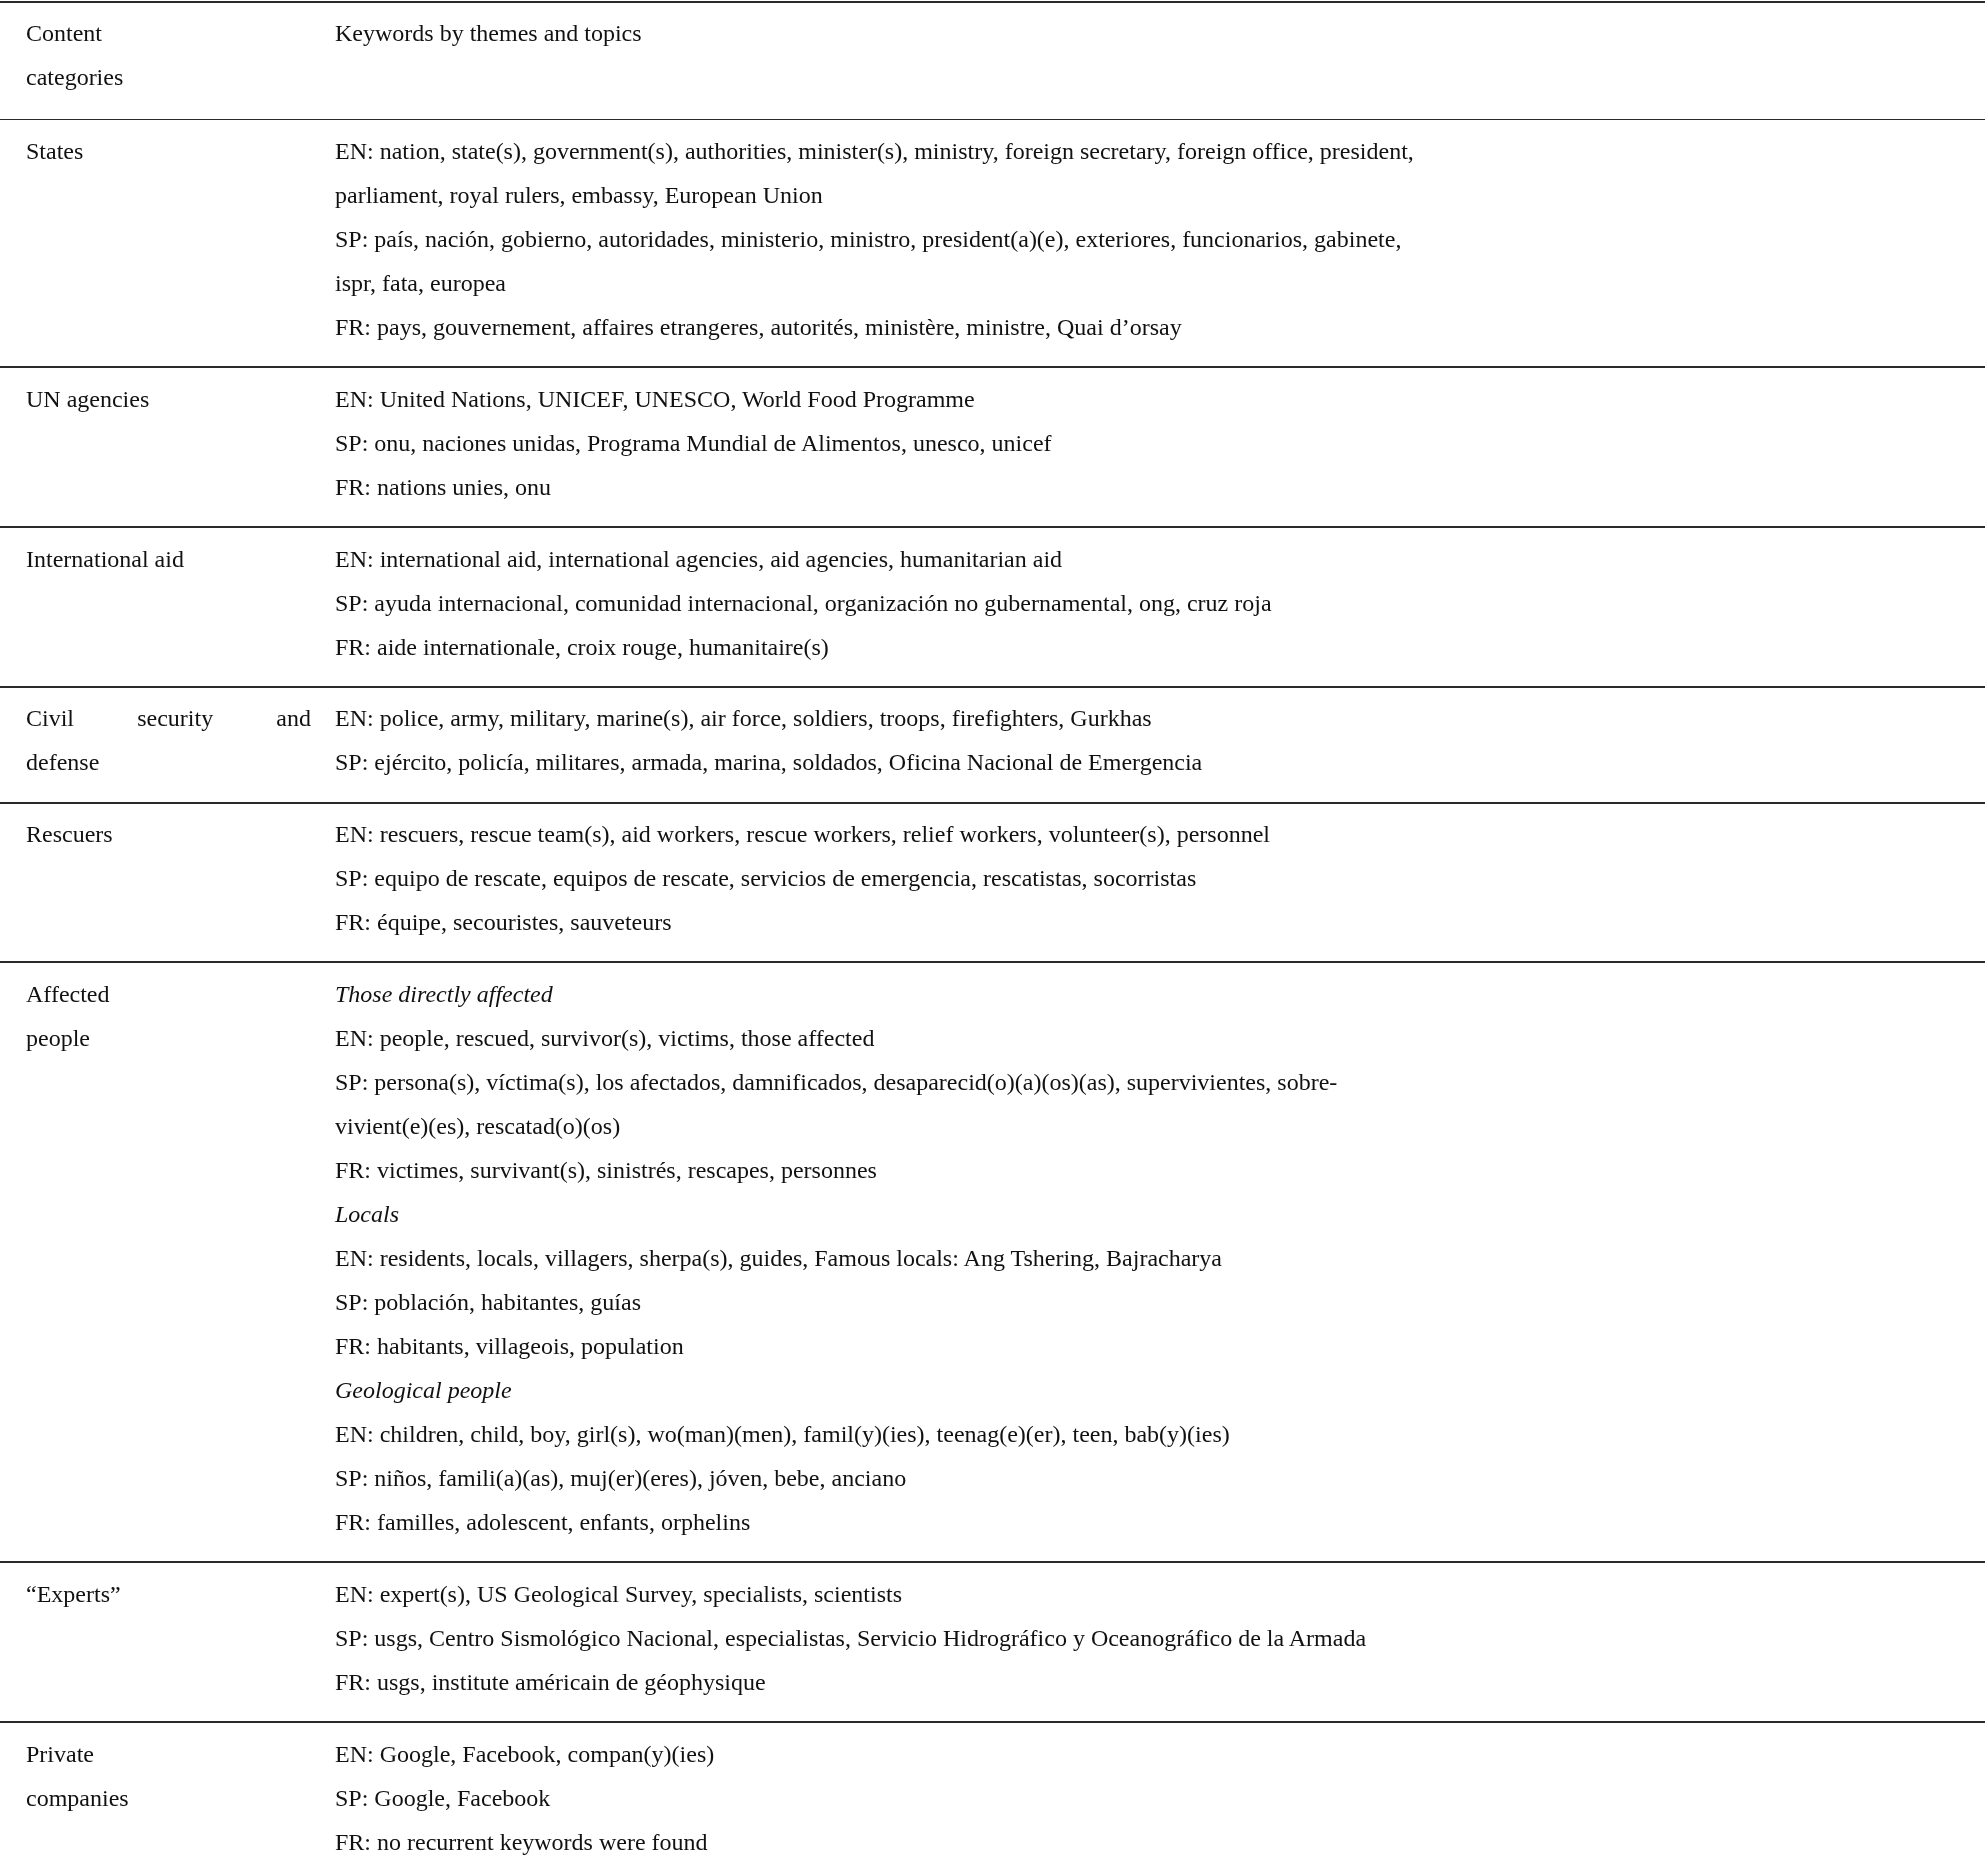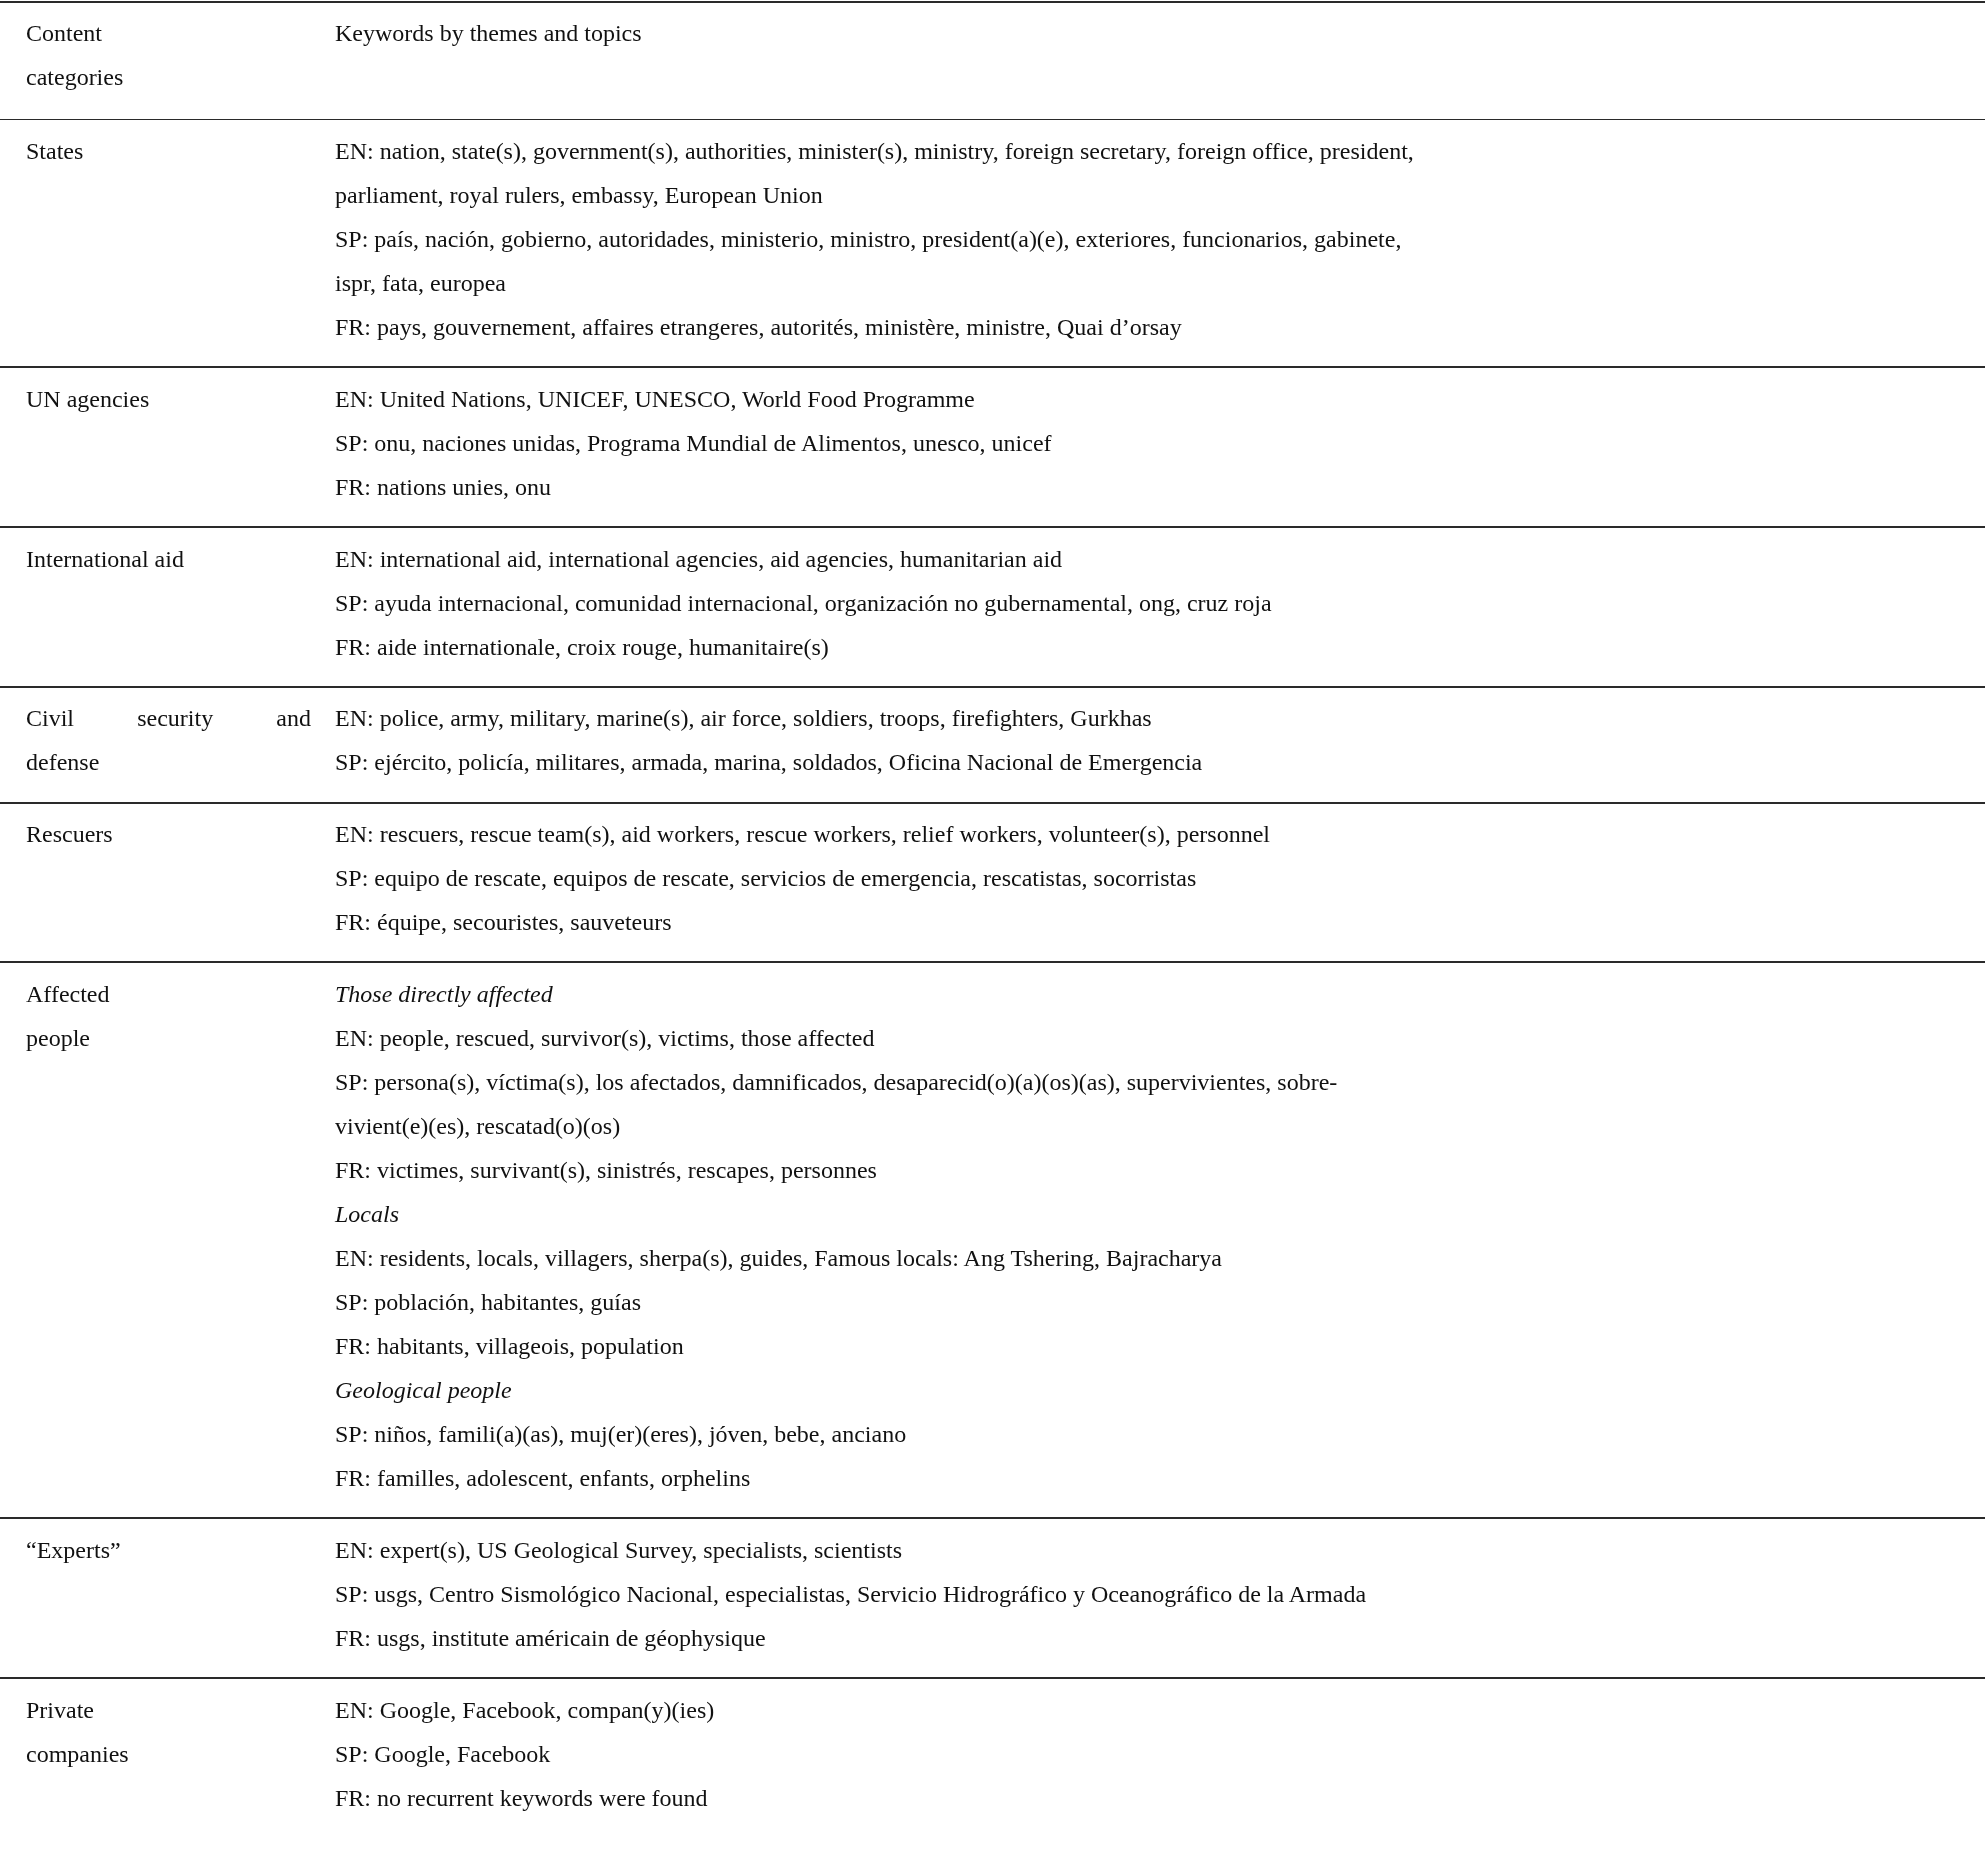--- a/index.html
+++ b/index.html
@@ -106,20 +106,21 @@
           <div class="line italic">Those directly affected</div>
           <div class="line">EN: people, rescued, survivor(s), victims, those affected</div>
           <div class="line wrap justify">SP: persona(s), víctima(s), los afectados, damnificados, desaparecid(o)(a)(os)(as), supervivientes, sobre-</div>
           <div class="line">vivient(e)(es), rescatad(o)(os)</div>
           <div class="line">FR: victimes, survivant(s), sinistrés, rescapes, personnes</div>
           <div class="line italic">Locals</div>
           <div class="line">EN: residents, locals, villagers, sherpa(s), guides, Famous locals: Ang Tshering, Bajracharya</div>
           <div class="line">SP: población, habitantes, guías</div>
           <div class="line">FR: habitants, villageois, population</div>
           <div class="line italic">Geological people</div>
+          <div class="line">EN: children, child, boy, girl(s), wo(man)(men), famil(y)(ies), teenag(e)(er), teen, bab(y)(ies)</div>
           <div class="line">SP: niños, famili(a)(as), muj(er)(eres), jóven, bebe, anciano</div>
           <div class="line">FR: familles, adolescent, enfants, orphelins</div>
         </div>
       </div>
       <div class="rule"></div>
       <div class="row" style="padding-top: 8.6px; padding-bottom: 17.3px;">
         <div class="c1">
           <div class="line"><span>“Experts”</span></div>
         </div>
         <div class="c2">

